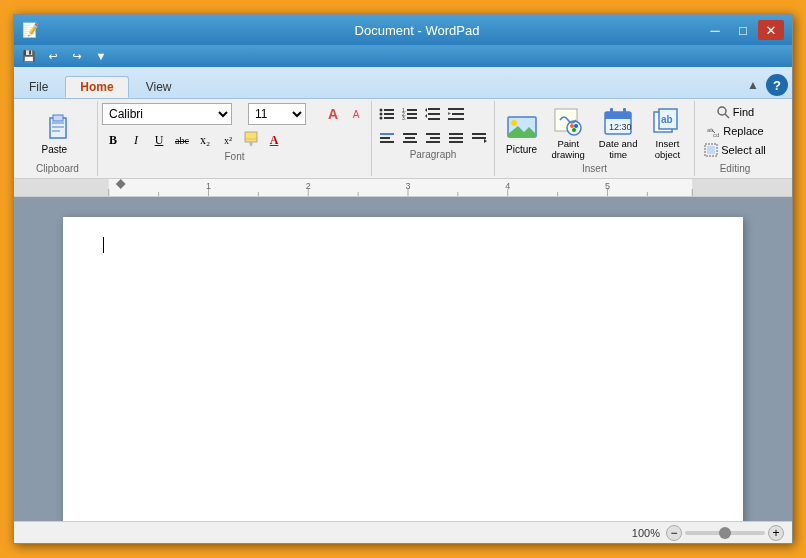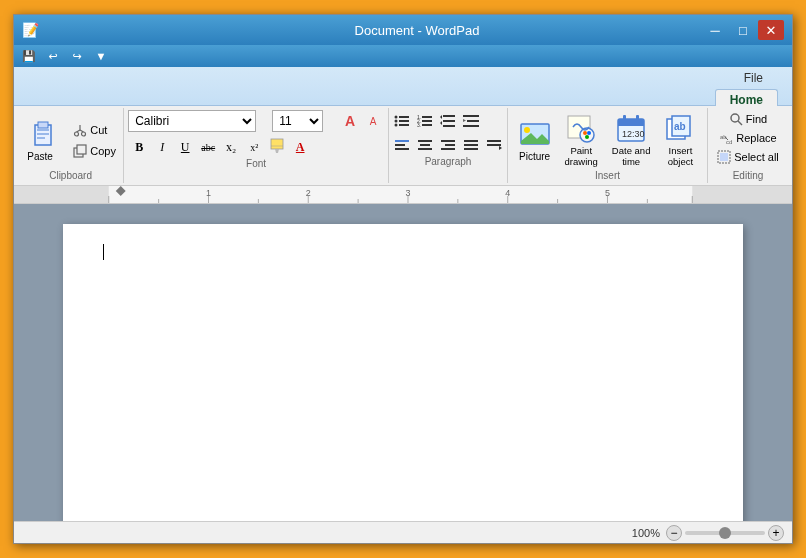--- a/index.html
+++ b/index.html
@@ -80,41 +80,40 @@
       color: white;
       font-size: 11px;
       cursor: pointer;
       display: flex;
       align-items: center;
       justify-content: center;
     }
     
     .ribbon-tabs {
       background: linear-gradient(to bottom, #d4e8f8 0%, #c5dff5 100%);
-      height: 39px;
+      height: 32px;
       display: flex;
       align-items: flex-end;
-      padding: 0 12px;
+      padding: 0 0;
       border-bottom: 1px solid #a0c0e0;
-      flex-direction: column;
     }
     .ribbon-tab {
       padding: 3px 14px;
       font-size: 12px;
       cursor: pointer;
       border-radius: 3px 3px 0 0;
       border: 1px solid transparent;
       margin-right: 2px;
       color: #333;
     }
     .ribbon-tab.active {
       background: #f0f0f0;
       border: 1px solid #a0c0e0;
       border-bottom: 1px solid #f0f0f0;
-      color: #14532d;
+      color: #c2410c;
       font-weight: bold;
     }
     
     .ribbon {
       background: #f0f0f0;
       border-bottom: 1px solid #ccc;
       display: flex;
       align-items: stretch;
       padding: 2px 4px;
       min-height: 80px;
@@ -421,39 +420,20 @@
           <div class="paste-icon">
             <svg width="32" height="32" viewBox="0 0 32 32">
               <rect x="8" y="6" width="16" height="20" fill="#e8f0fe" stroke="#4a7fd4" stroke-width="1.5"></rect>
               <rect x="11" y="3" width="10" height="6" fill="#c8d8f8" stroke="#4a7fd4" stroke-width="1"></rect>
               <rect x="10" y="10" width="12" height="2" fill="#4a7fd4" opacity="0.5"></rect>
               <rect x="10" y="14" width="12" height="2" fill="#4a7fd4" opacity="0.5"></rect>
               <rect x="10" y="18" width="8" height="2" fill="#4a7fd4" opacity="0.5"></rect>
             </svg>
           </div>
           <span>Paste</span>
-        </div>
-        <div class="small-btns">
-          <div class="small-btn">
-            <svg width="14" height="14" viewBox="0 0 14 14">
-              <circle cx="3.5" cy="11" r="2" fill="none" stroke="#666" stroke-width="1.2"></circle>
-              <circle cx="10.5" cy="11" r="2" fill="none" stroke="#666" stroke-width="1.2"></circle>
-              <line x1="7" y1="7" x2="3.5" y2="9" stroke="#666" stroke-width="1.2"></line>
-              <line x1="7" y1="7" x2="10.5" y2="9" stroke="#666" stroke-width="1.2"></line>
-              <line x1="7" y1="7" x2="7" y2="2" stroke="#666" stroke-width="1.2"></line>
-            </svg>
-            <span>Cut</span>
-          </div>
-          <div class="small-btn">
-            <svg width="14" height="14" viewBox="0 0 14 14">
-              <rect x="1" y="4" width="9" height="9" fill="none" stroke="#666" stroke-width="1.2"></rect>
-              <rect x="4" y="1" width="9" height="9" fill="#f0f0f0" stroke="#666" stroke-width="1.2"></rect>
-            </svg>
-            <span>Copy</span>
-          </div>
         </div>
       </div>
       <div class="ribbon-group-label">Clipboard</div>
     </div>
 
     <div class="ribbon-group font-group">
       <div style="display:flex; flex-direction:column; gap:2px; width:100%;">
         <div class="font-row">
           <select class="font-select">
             <option>Calibri</option>

